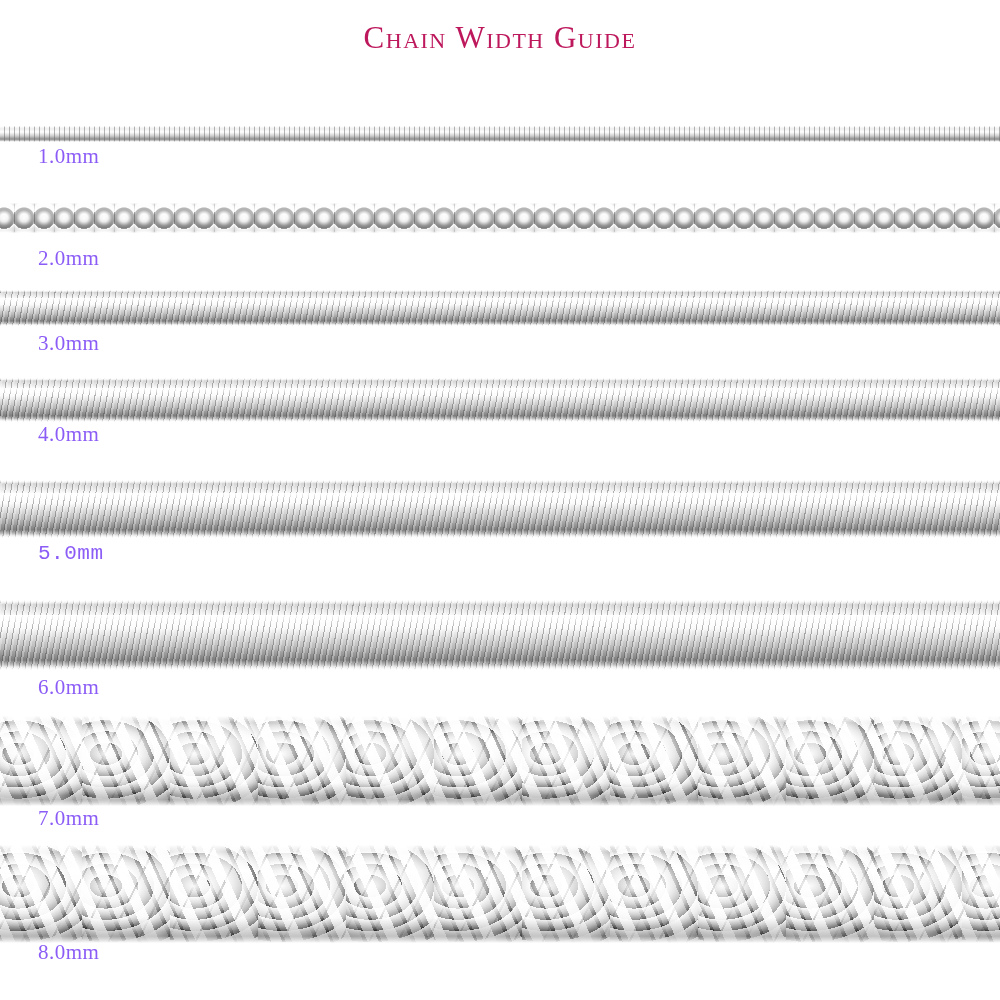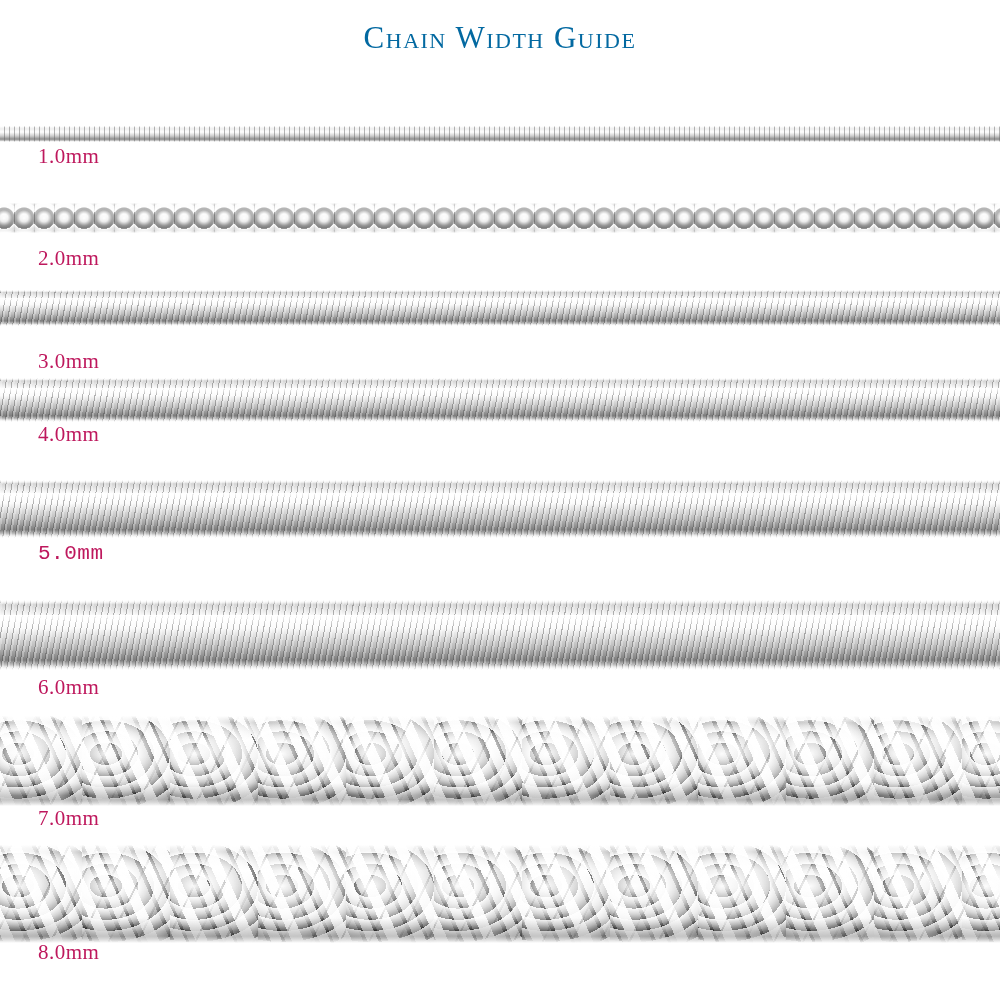--- a/index.html
+++ b/index.html
@@ -18,21 +18,21 @@
 
   #guide-title {
     position: absolute;
     top: 20px;
     left: 0;
     width: 100%;
     text-align: center;
     font-family: "Liberation Serif", serif;
     font-size: 31px;
     letter-spacing: 1.5px;
-    color: #0369a1;
+    color: #be185d;
     font-variant: small-caps;
     white-space: nowrap;
   }
 
   .chain-row {
     position: absolute;
     left: 0;
     width: 1000px;
   }
 
@@ -41,21 +41,21 @@
     left: -6px;
     width: 1012px;
     overflow: hidden;
   }
 
   .chain-label {
     position: absolute;
     left: 38px;
     font-family: "Liberation Serif", serif;
     font-size: 21px;
-    color: #be185d;
+    color: #8b5cf6;
     letter-spacing: 0.5px;
     white-space: nowrap;
   }
 
   
 
   
   .metal {
     position: absolute;
     left: 0;
@@ -241,21 +241,21 @@
       </div>
       <div class="chain-label" style="top: 246px;">2.0mm</div>
     </div>
     <div class="chain-row">
       <div class="chain-strip k-snake" style="top: 290px; height: 36px;">
         <div class="metal"></div>
         <div class="texture"></div>
         <div class="hilite"></div>
         <div class="edge-fade"></div>
       </div>
-      <div class="chain-label" style="top: 349px;">3.0mm</div>
+      <div class="chain-label" style="top: 331px;">3.0mm</div>
     </div>
     <div class="chain-row">
       <div class="chain-strip k-snake" style="top: 378px; height: 44px;">
         <div class="metal"></div>
         <div class="texture"></div>
         <div class="hilite"></div>
         <div class="edge-fade"></div>
       </div>
       <div class="chain-label" style="top: 422px;">4.0mm</div>
     </div>

